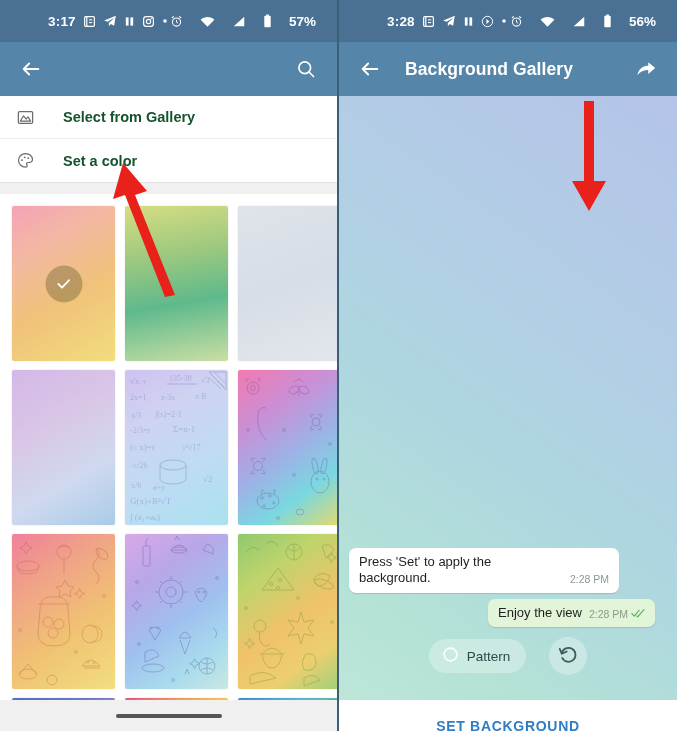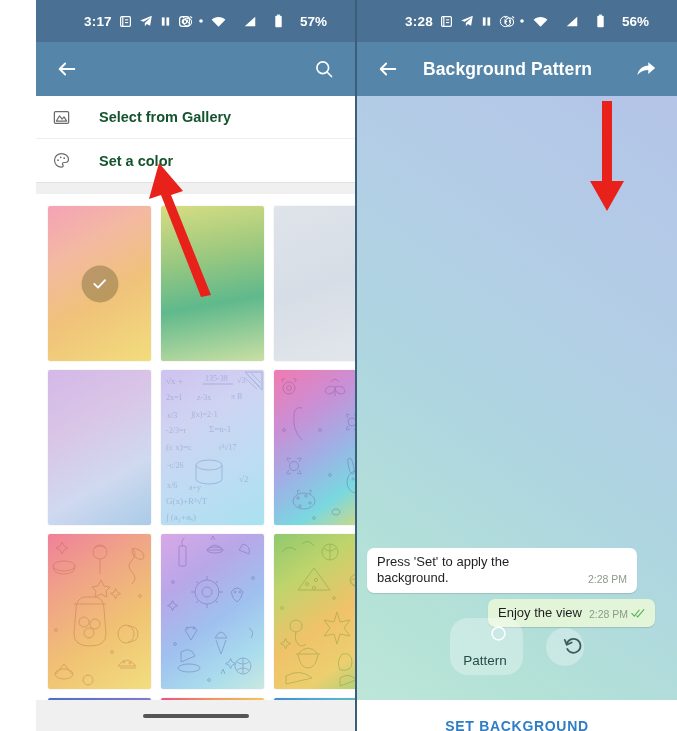--- a/index.html
+++ b/index.html
@@ -4,31 +4,31 @@
 <style>
   * { box-sizing: border-box; margin: 0; padding: 0; }
   html, body {
     width: 677px; height: 731px;
     background: #ffffff;
     font-family: "Liberation Sans", sans-serif;
     overflow: hidden;
   }
   .screens { display: flex; width: 677px; height: 731px; }
   .phone { position: relative; height: 731px; overflow: hidden; background:#fff; }
-  .phone.left  { width: 339px; border-right: 2px solid #3b5f79; margin-left: 36px; }
+  .phone.left  { width: 339px; border-right: 2px solid #3b5f79; }
   .phone.right { width: 338px; }
 
   
   .statusbar {
     height: 42px; background: #4a7193; color: #fff;
     display: flex; align-items: center; position: relative;
   }
   .sb-left { display:flex; align-items:center; gap:7px; margin-left: 48px; }
   .sb-time { font-size: 13.5px; font-weight: 700; letter-spacing: .2px; }
-  .sb-right { position:absolute; right: 28px; display:flex; align-items:center; gap:17px; }
+  .sb-right { position:absolute; right: 21px; display:flex; align-items:center; gap:17px; }
   .sb-pct { font-size: 13.5px; font-weight: 700; }
   .ico { display:inline-block; line-height:0; }
   .ico svg { display:block; }
 
   
   .appbar {
     height: 54px; background: #5585a8; color:#fff;
     display:flex; align-items:center; padding: 0 14px; position:relative;
   }
   .appbar .back { width: 34px; height:34px; display:flex; align-items:center; justify-content:center; cursor:pointer; }
@@ -93,24 +93,24 @@
   }
   .bubble.in  { background:#ffffff; }
   .bubble.out { background:#e3f5d8; }
   .bubble .meta { font-size: 10.5px; color:#8d9a8d; white-space:nowrap; display:flex; align-items:center; gap:3px; }
 
   .chips {
     position:absolute; left:0; right:0; bottom: 25px;
     display:flex; align-items:center; justify-content:center; gap: 23px;
   }
   .chip {
-    display:flex; align-items:flex-end; gap:8px;
+    display:flex; align-items:center; gap:8px;
     background: rgba(255,255,255,.30);
     border-radius: 18px; padding: 7px 16px 7px 13px;
-    font-size: 13.5px; color:#2b4b4b; cursor:pointer;flex-direction:column;
+    font-size: 13.5px; color:#2b4b4b; cursor:pointer;
   }
   .chip.round { border-radius:50%; width:38px; height:38px; padding:0; justify-content:center; }
 
   .setbtn {
     height: 52px; background:#fff; display:flex; align-items:center; justify-content:center;
     cursor:pointer;
   }
   .setbtn span { color:#2f7dc4; font-size:14px; font-weight:700; letter-spacing:.7px; }
 
   
@@ -534,21 +534,21 @@
         <span class="sb-pct">56%</span>
       </div>
     </div>
 
     <div class="appbar">
       <div class="back">
         <svg width="22" height="22" viewBox="0 0 24 24">
             <path d="M20 12H4M10 6l-6 6 6 6" stroke="#fff" stroke-width="2" fill="none" stroke-linecap="round" stroke-linejoin="round"></path>
           </svg>
       </div>
-      <div class="title">Background Pattern</div>
+      <div class="title">Background Gallery</div>
       <div class="action">
         <svg width="22" height="22" viewBox="0 0 24 24">
             <path d="M2.5 18.5c2-7.5 7-10 12-10V4.5L22 11l-7.5 6.5V13c-5 0-8.5 1.8-12 5.5z" fill="#fff"></path>
           </svg>
       </div>
     </div>
 
     <div class="preview">
 
       <div class="bubbles">

